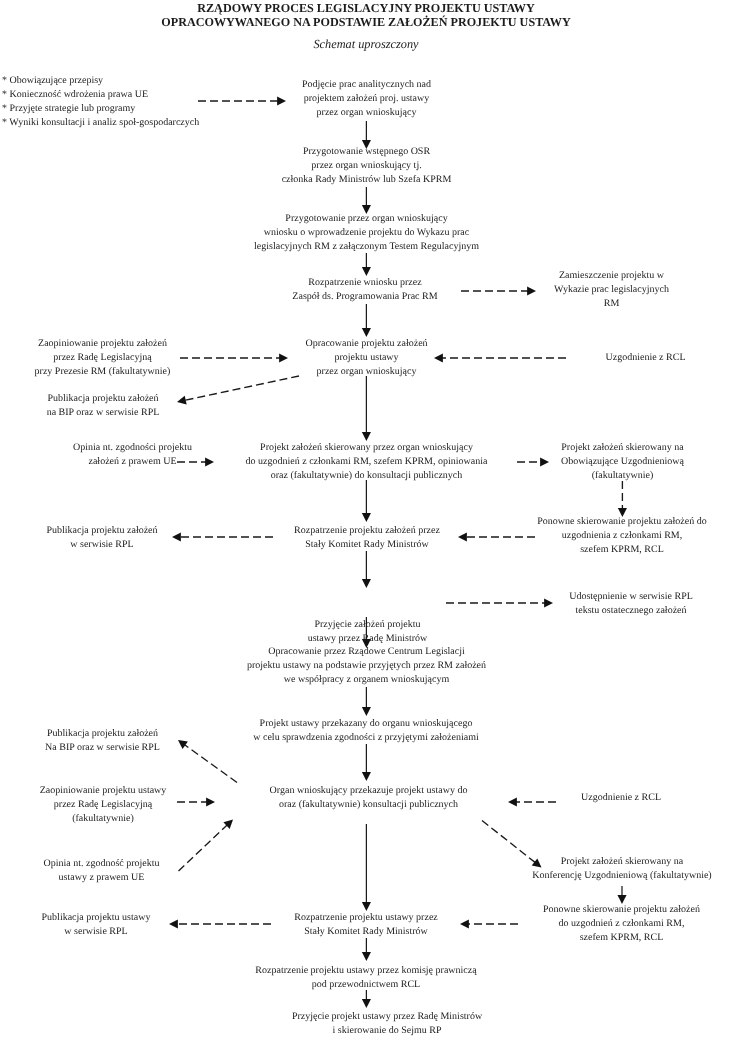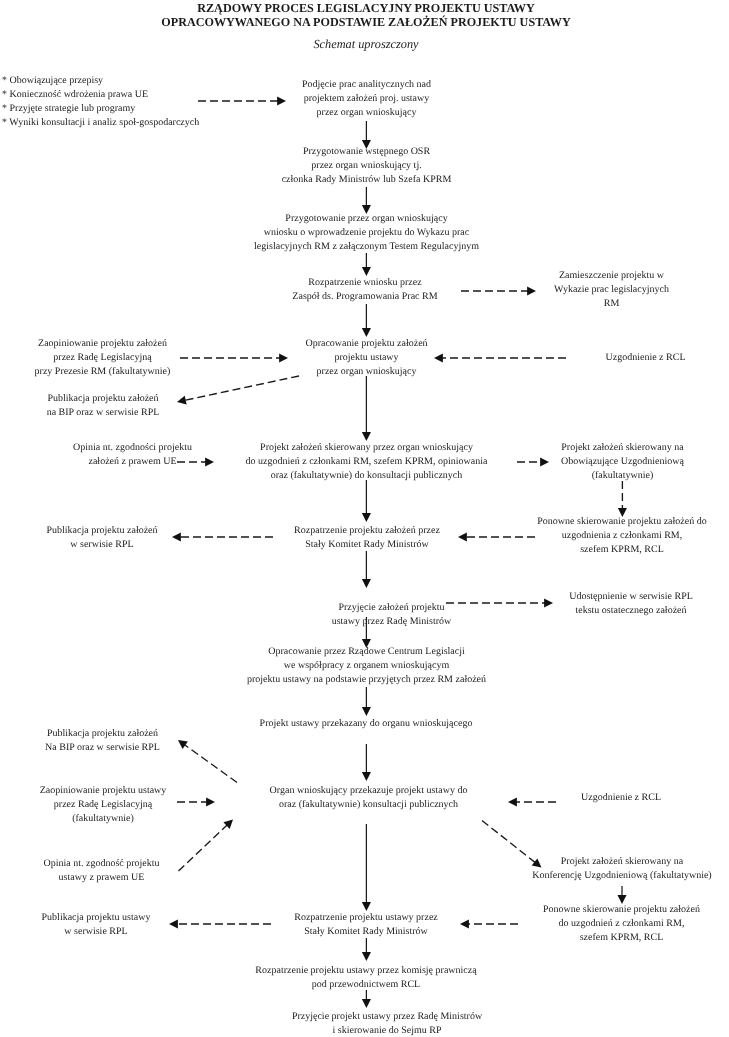--- a/index.html
+++ b/index.html
@@ -216,35 +216,36 @@
       <div>szefem KPRM, RCL</div>
     </div>
     <div class="blk c" style="left: 367px; top: 524px;">
       <div>Rozpatrzenie projektu założeń przez</div>
       <div>Stały Komitet Rady Ministrów</div>
     </div>
     <div class="blk c" style="left: 102px; top: 524px;">
       <div>Publikacja projektu założeń</div>
       <div>w serwisie RPL</div>
     </div>
-    <div class="blk c" style="left: 367.5px; top: 601px; margin-left: 24px;">
+    <div class="blk c" style="left: 367.5px; top: 618px;">
       <div>Przyjęcie założeń projektu</div>
       <div>ustawy przez Radę Ministrów</div>
     </div>
     <div class="blk c" style="left: 631px; top: 590px;">
       <div>Udostępnienie w serwisie RPL</div>
       <div>tekstu ostatecznego założeń</div>
     </div>
     <div class="blk c" style="left: 366.5px; top: 645px;">
       <div>Opracowanie przez Rządowe Centrum Legislacji</div>
+      <div>projektu ustawy na podstawie przyjętych przez RM założeń</div>
       <div>we współpracy z organem wnioskującym</div>
-      <div>projektu ustawy na podstawie przyjętych przez RM założeń</div>
     </div>
     <div class="blk c" style="left: 366px; top: 717px;">
       <div>Projekt ustawy przekazany do organu wnioskującego</div>
+      <div>w celu sprawdzenia zgodności z przyjętymi założeniami</div>
     </div>
     <div class="blk c" style="left: 102.5px; top: 727px;">
       <div>Publikacja projektu założeń</div>
       <div>Na BIP oraz w serwisie RPL</div>
     </div>
     <div class="blk c" style="left: 368.5px; top: 784px;">
       <div>Organ wnioskujący przekazuje projekt ustawy do</div>
       <div>oraz (fakultatywnie) konsultacji publicznych</div>
     </div>
     <div class="blk c" style="left: 103px; top: 784px;">

